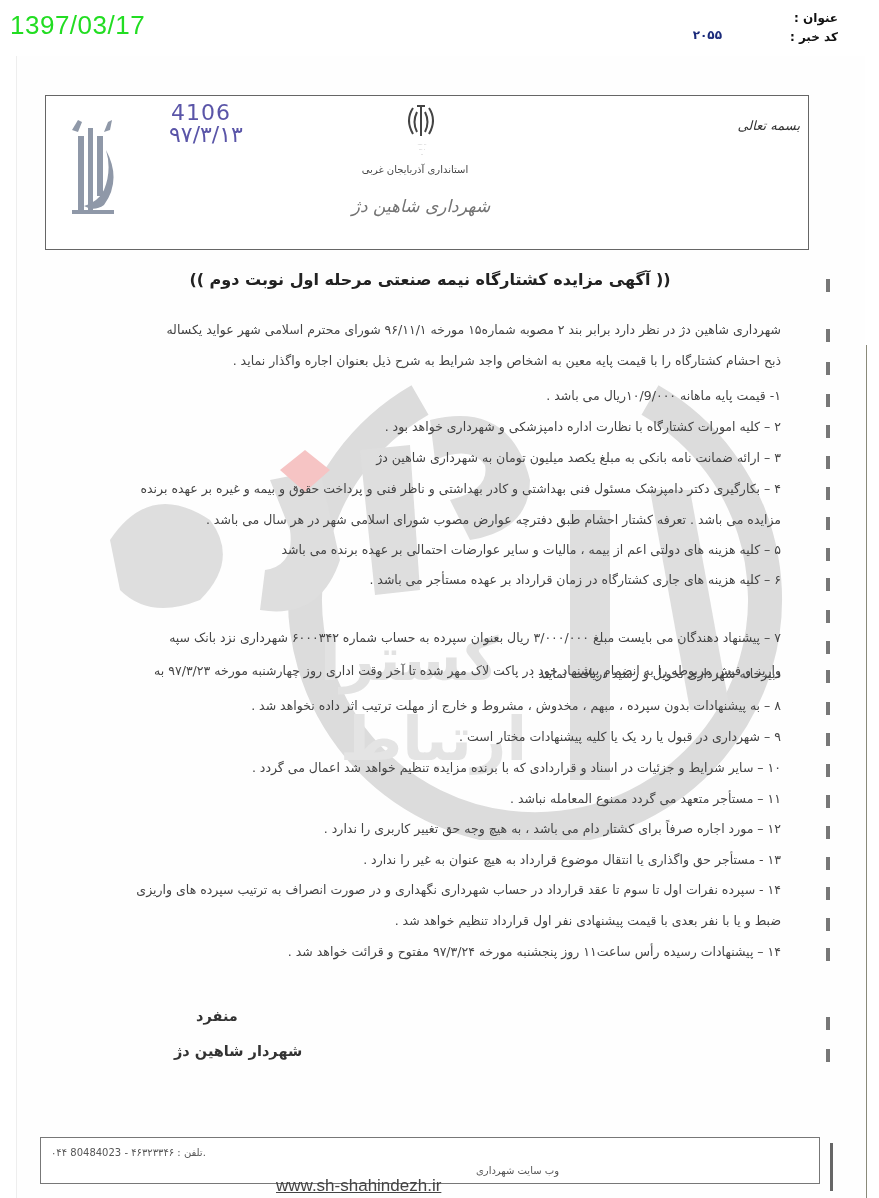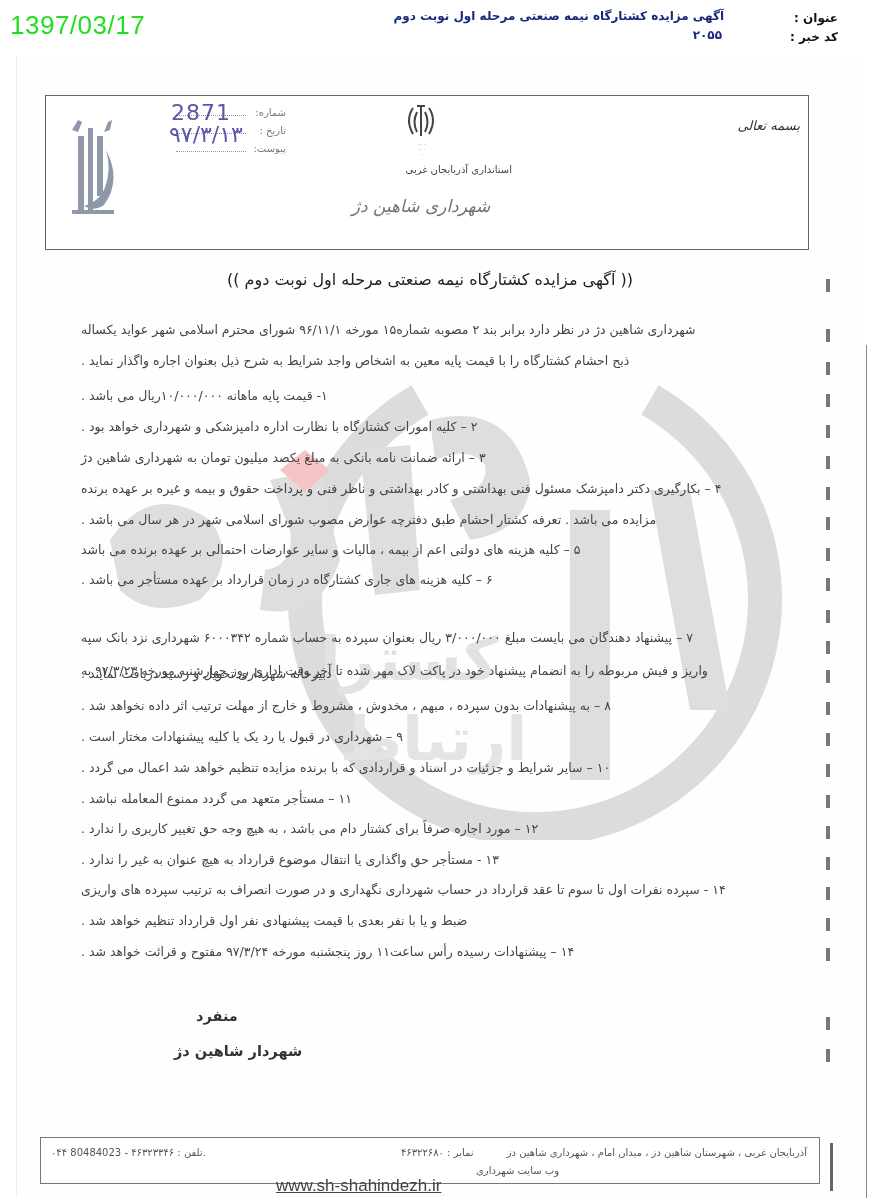--- a/index.html
+++ b/index.html
@@ -24,36 +24,36 @@
   }
   .right-rule { position:absolute; left:866px; top:345px; width:1px; height:853px; background:#8a8a7a; }
 
   .letterhead {
     position:absolute; left:45px; top:95px; width:764px; height:155px;
     border:1.5px solid #666; box-sizing:border-box; background:#fff;
   }
   .bismillah { position:absolute; right:8px; top:22px; font-family:"DejaVu Serif", serif; font-size:13px; font-style:italic; color:#333; direction:rtl; }
   .emblem { position:absolute; left:355px; top:6px; width:40px; height:40px; }
   .emblem-caption { position:absolute; left:358px; top:46px; width:36px; height:16px; font-size:4px; color:#888; text-align:center; line-height:5px; }
-  .province { position:absolute; left:316px; top:68px; width:150px; text-align:right; font-size:10px; color:#444; direction:rtl; }
+  .province { position:absolute; left:294px; top:68px; width:150px; text-align:center; font-size:10px; color:#444; direction:rtl; }
   .municipality { position:absolute; left:290px; top:100px; width:170px; text-align:center; font-family:"DejaVu Serif", serif; font-style:italic; font-weight:normal; font-size:17px; color:#737373; direction:rtl; }
   .fields { position:absolute; left:115px; top:8px; width:125px; direction:rtl; }
   .field { position:relative; height:18px; font-size:10px; color:#777; }
   .field .lbl { position:absolute; right:0; top:3px; }
   .field .dots { position:absolute; right:40px; top:11px; width:70px; border-bottom:1px dotted #999; }
   .hand { position:absolute; font-family:"DejaVu Sans", sans-serif; color:#5a55a8; font-size:22px; letter-spacing:1px; }
   .logo { position:absolute; left:18px; top:14px; width:56px; height:110px; }
 
   .watermark { position:absolute; left:90px; top:360px; width:720px; height:480px; pointer-events:none; }
 
   .notice-title {
     position:absolute; left:150px; top:270px; width:560px; text-align:center;
-    font-weight:normal; font-size:16px; color:#222; direction:rtl;
+    font-weight:bold; font-size:16px; color:#222; direction:rtl;
   }
-  .body-text { position:absolute; right:98px; width:700px; direction:rtl; text-align:left; font-size:12.5px; color:#444; line-height:18px; white-space:nowrap; }
+  .body-text { position:absolute; right:98px; width:700px; direction:rtl; text-align:right; font-size:12.5px; color:#444; line-height:18px; white-space:nowrap; }
 
   .margin-mark { position:absolute; left:826px; width:4px; height:13px; background:#777; }
 
   .signature { position:absolute; direction:rtl; font-weight:bold; color:#333; font-size:14.5px; }
 
   .footer-box {
     position:absolute; left:40px; top:1137px; width:780px; height:47px;
     border:1.5px solid #777; box-sizing:border-box; background:#fff;
   }
   .footer-line1 { position:absolute; right:12px; top:9px; font-size:10px; color:#555; direction:rtl; white-space:nowrap; }
@@ -61,21 +61,20 @@
   .footer-line2 { position:absolute; right:260px; top:27px; font-size:10px; color:#555; direction:rtl; }
   .footer-url { position:absolute; left:235px; top:26px; font-size:17px; color:#444; text-decoration:underline; font-family:"Liberation Sans", sans-serif;margin-top:12px; }
   .footer-mark { position:absolute; left:830px; top:1143px; width:3px; height:48px; background:#666; }
 </style>
 </head>
 <body>
 
 <div class="topbar">
   <div class="date-stamp">1397/03/17</div>
   <div class="meta-label" style="top:11px;">عنوان :</div>
-  <div class="meta-value" style="right:128px; top:9px;">آگهی مزایده کشتارگاه نیمه صنعتی مرحله اول نوبت دوم</div>
   <div class="meta-label" style="top:30px;">کد خبر :</div>
   <div class="meta-value" style="right:130px; top:28px;">۲۰۵۵</div>
 </div>
 
 <div class="page"></div>
 <div class="right-rule"></div>
 
 <svg class="watermark" viewBox="0 0 720 480">
   <g fill="none" stroke="#dcdcdc" stroke-width="34">
     <path d="M560 40 A230 230 0 1 1 330 40"></path>
@@ -104,35 +103,21 @@
       <path d="M24 10 Q29 20 24 30"></path>
     </g>
     <rect x="19" y="4" width="2" height="30" fill="#444"></rect>
     <rect x="16" y="3" width="8" height="2" fill="#444"></rect>
   </svg>
   <div class="emblem-caption">···· ··<br>··· ·<br>··</div>
 
   <div class="province">استانداری آذربایجان غربی</div>
   <div class="municipality">شهرداری شاهین دژ</div>
 
-  <div class="fields">
-    <div class="field">
-      <span class="lbl">شماره:</span>
-      <span class="dots"></span>
-    </div>
-    <div class="field">
-      <span class="lbl">تاریخ :</span>
-      <span class="dots"></span>
-    </div>
-    <div class="field">
-      <span class="lbl">پیوست:</span>
-      <span class="dots"></span>
-    </div>
-  </div>
-  <div class="hand" style="left:125px; top:4px;">2871</div>
+  <div class="hand" style="left:125px; top:4px;">4106</div>
   <div class="hand" style="left:123px; top:26px;">۹۷/۳/۱۳</div>
 
   <svg class="logo" viewBox="0 0 56 110">
     <g fill="#8f98a8">
       <rect x="8" y="100" width="42" height="4"></rect>
       <rect x="14" y="26" width="6" height="76"></rect>
       <rect x="24" y="18" width="5" height="84"></rect>
       <rect x="33" y="26" width="6" height="60"></rect>
       <path d="M8 20 L14 10 L18 12 L14 22 Z"></path>
       <path d="M40 22 L44 12 L48 10 L46 20 Z"></path>
@@ -140,21 +125,21 @@
     </g>
   </svg>
 </div>
 
 <div class="notice-title">(( آگهی مزایده کشتارگاه نیمه صنعتی مرحله اول نوبت دوم ))</div>
 
 <div>
   <div class="body-text" style="top:321px;">شهرداری شاهین دژ در نظر دارد برابر بند ۲ مصوبه شماره۱۵ مورخه ۹۶/۱۱/۱ شورای محترم اسلامی شهر عواید یکساله</div>
   <div class="body-text" style="top:352px;">ذبح احشام کشتارگاه را با قیمت پایه معین به اشخاص واجد شرایط به شرح ذیل بعنوان اجاره واگذار نماید .</div>
 
-  <div class="body-text" style="top:387px;">۱- قیمت پایه ماهانه ۱۰/۰۰۰/۰۰۰ریال می باشد .</div>
+  <div class="body-text" style="top:387px;">۱- قیمت پایه ماهانه ۱۰/9/۰۰۰ریال می باشد .</div>
   <div class="body-text" style="top:418px;">۲ – کلیه امورات کشتارگاه با نظارت اداره دامپزشکی و شهرداری خواهد بود .</div>
   <div class="body-text" style="top:449px;">۳ – ارائه ضمانت نامه بانکی به مبلغ یکصد میلیون تومان به شهرداری شاهین دژ</div>
   <div class="body-text" style="top:480px;">۴ – بکارگیری دکتر دامپزشک مسئول فنی بهداشتی و کادر بهداشتی و ناظر فنی و پرداخت حقوق و بیمه و غیره بر عهده برنده</div>
   <div class="body-text" style="top:511px;">مزایده می باشد . تعرفه کشتار احشام طبق دفترچه عوارض مصوب شورای اسلامی شهر در هر سال می باشد .</div>
   <div class="body-text" style="top:541px;">۵ – کلیه هزینه های دولتی اعم از بیمه ، مالیات و سایر عوارضات احتمالی بر عهده برنده می باشد</div>
   <div class="body-text" style="top:571px;">۶ – کلیه هزینه های جاری کشتارگاه در زمان قرارداد بر عهده مستأجر می باشد .</div>
   <div class="body-text" style="top:585px;margin-top:44px;">۷ – پیشنهاد دهندگان می بایست مبلغ ۳/۰۰۰/۰۰۰ ریال بعنوان سپرده به حساب شماره ۶۰۰۰۳۴۲ شهرداری نزد بانک سپه</div>
   <div class="body-text" style="top:662px;">واریز و فیش مربوطه را به انضمام پیشنهاد خود در پاکت لاک مهر شده تا آخر وقت اداری روز چهارشنبه مورخه ۹۷/۳/۲۳ به</div>
   <div class="body-text" style="top:665px;">دبیرخانه شهرداری تحویل و رسید دریافت نمایند .</div>
   <div class="body-text" style="top:697px;">۸ – به پیشنهادات بدون سپرده ، مبهم ، مخدوش ، مشروط و خارج از مهلت ترتیب اثر داده نخواهد شد .</div>
@@ -192,21 +177,17 @@
   <div class="margin-mark" style="top:918px;"></div>
   <div class="margin-mark" style="top:948px;"></div>
   <div class="margin-mark" style="top:1017px;"></div>
   <div class="margin-mark" style="top:1049px;"></div>
 </div>
 
 <div class="signature" style="left:196px; top:1008px;">منفرد</div>
 <div class="signature" style="left:174px; top:1043px;">شهردار شاهین دژ</div>
 
 <div class="footer-box">
-  <div class="footer-line1">
-    <span>آذربایجان غربی ، شهرستان شاهین دز ، میدان امام ، شهرداری شاهین دز</span>
-    <span style="margin-right:30px;">نمابر : ۴۶۳۲۲۶۸۰</span>
-  </div>
   <div class="footer-phones">.تلفن : ۴۶۳۲۳۳۴۶ - 80484023   ۰۴۴</div>
   <div class="footer-line2">وب سایت شهرداری</div>
   <a class="footer-url">www.sh-shahindezh.ir</a>
 </div>
 <div class="footer-mark"></div>
 
 </body></html>

